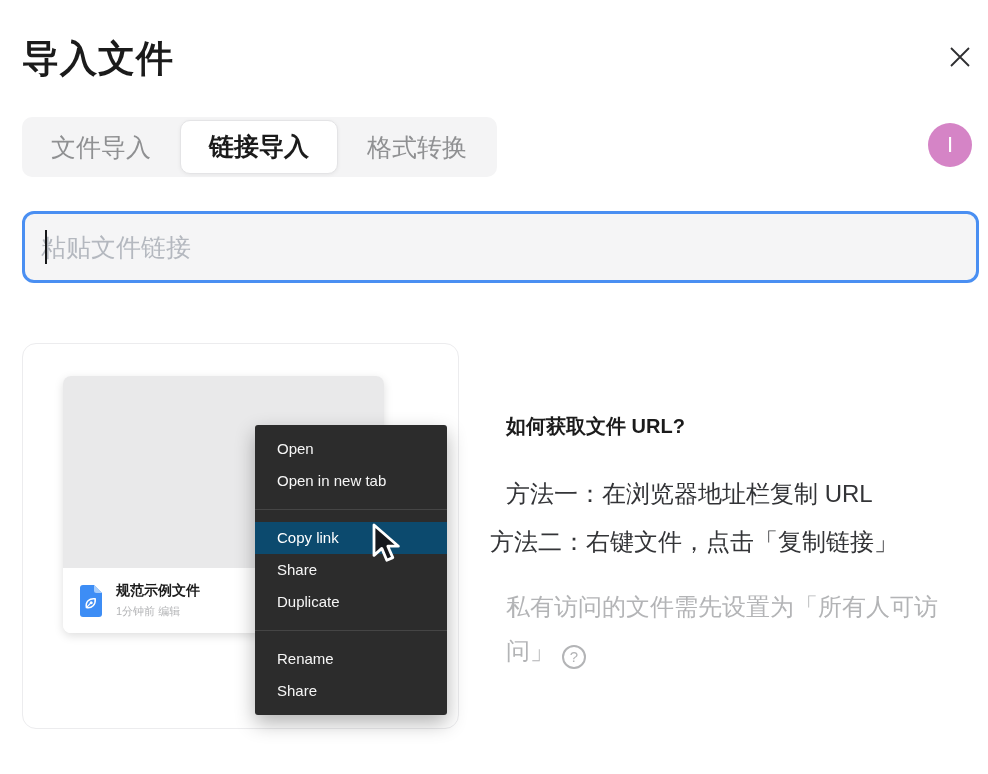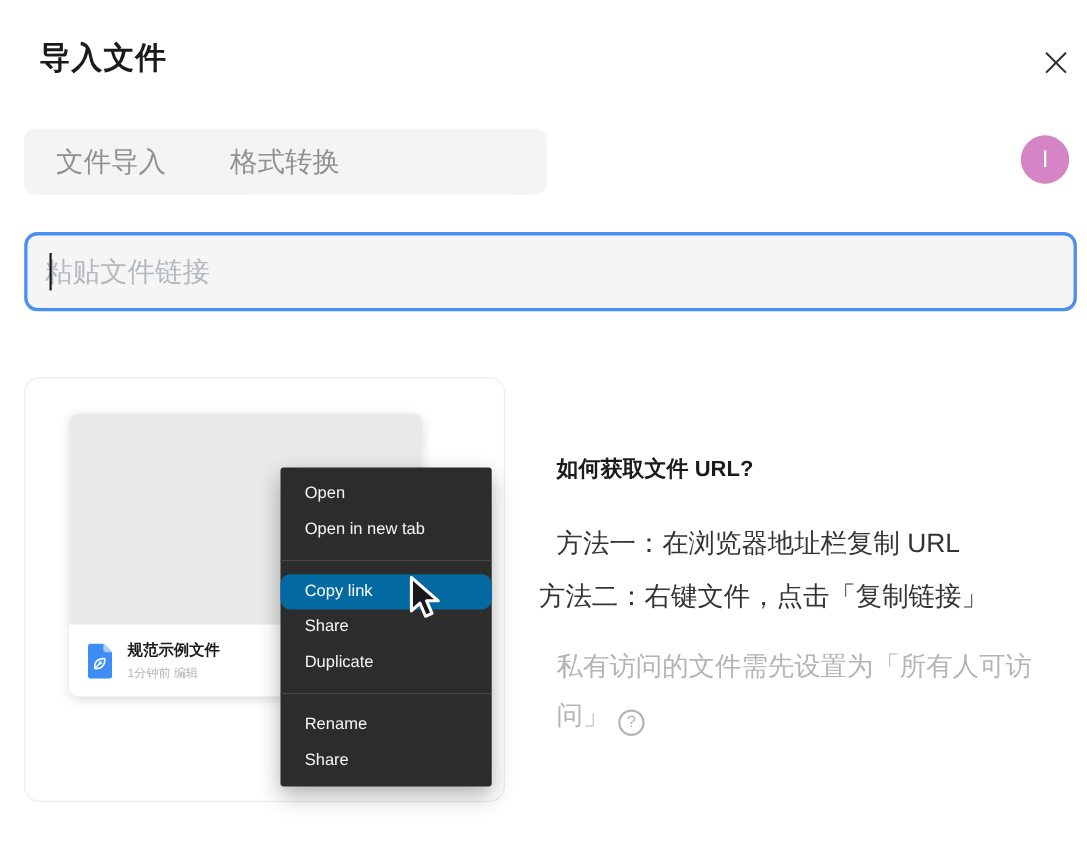--- a/index.html
+++ b/index.html
@@ -7,22 +7,22 @@
   body {
     width: 988px; height: 774px;
     font-family: "Liberation Sans", "DejaVu Sans", sans-serif;
     position: relative; overflow: hidden;
     color: #1c1c1c;
   }
   .stage { position: absolute; inset: 0; }
 
   
   .dlg-title {
-    position: absolute; left: 36px; top: 34px;
-    font-size: 28px; font-weight: bold; letter-spacing: 1px; color: #1b1b1b;
+    position: absolute; left: 22px; top: 34px;
+    font-size: 37px; font-weight: bold; letter-spacing: 1px; color: #1b1b1b;
   }
   .close-btn {
     position: absolute; left: 942px; top: 40px; width: 36px; height: 34px;
     background: none; border: none; cursor: pointer;
     display: flex; align-items: center; justify-content: center;
   }
 
   
   .tabbar {
     position: absolute; left: 22px; top: 117px; width: 475px; height: 60px;
@@ -86,21 +86,21 @@
   
   .ctx-menu {
     position: absolute; left: 255px; top: 425px; width: 192px;
     background: #2c2c2c; border-radius: 3px; padding: 8px 0;
     box-shadow: 0 8px 20px rgba(0,0,0,0.3); z-index: 20;
   }
   .ctx-item {
     height: 32px; line-height: 32px; padding-left: 22px;
     color: #f6f6f6; font-size: 15px; cursor: pointer; white-space: nowrap;
   }
-  .ctx-item.highlight { background: #0369a1; color: #ffffff; border-radius: 9px; }
+  .ctx-item.highlight { background: #0c4a6e; color: #ffffff; }
   .ctx-divider { height: 1px; background: #454545; margin: 12px 0; }
   .cursor-icon {
     position: absolute; left: 366px; top: 523px; z-index: 30; pointer-events: none;
   }
 
   
   .help-heading {
     position: absolute; left: 506px; top: 413px;
     font-size: 20px; font-weight: bold; color: #1b1b1b; text-align: center;
   }
@@ -124,20 +124,21 @@
 
   <h1 class="dlg-title">导入文件</h1>
   <button class="close-btn">
     <svg width="26" height="26" viewBox="0 0 26 26">
       <path d="M4 4 L22 22 M22 4 L4 22" stroke="#2e2e30" stroke-width="1.8" fill="none"></path>
     </svg>
   </button>
 
   <div class="tabbar">
     <div class="tab">文件导入</div>
+    <div class="tab active">链接导入</div>
     <div class="tab">格式转换</div>
   </div>
 
   <div class="avatar">I</div>
 
   <input class="link-input" type="text" placeholder="粘贴文件链接" style="">
   <div class="caret"></div>
 
   <div class="file-panel">
     <div class="file-card">

